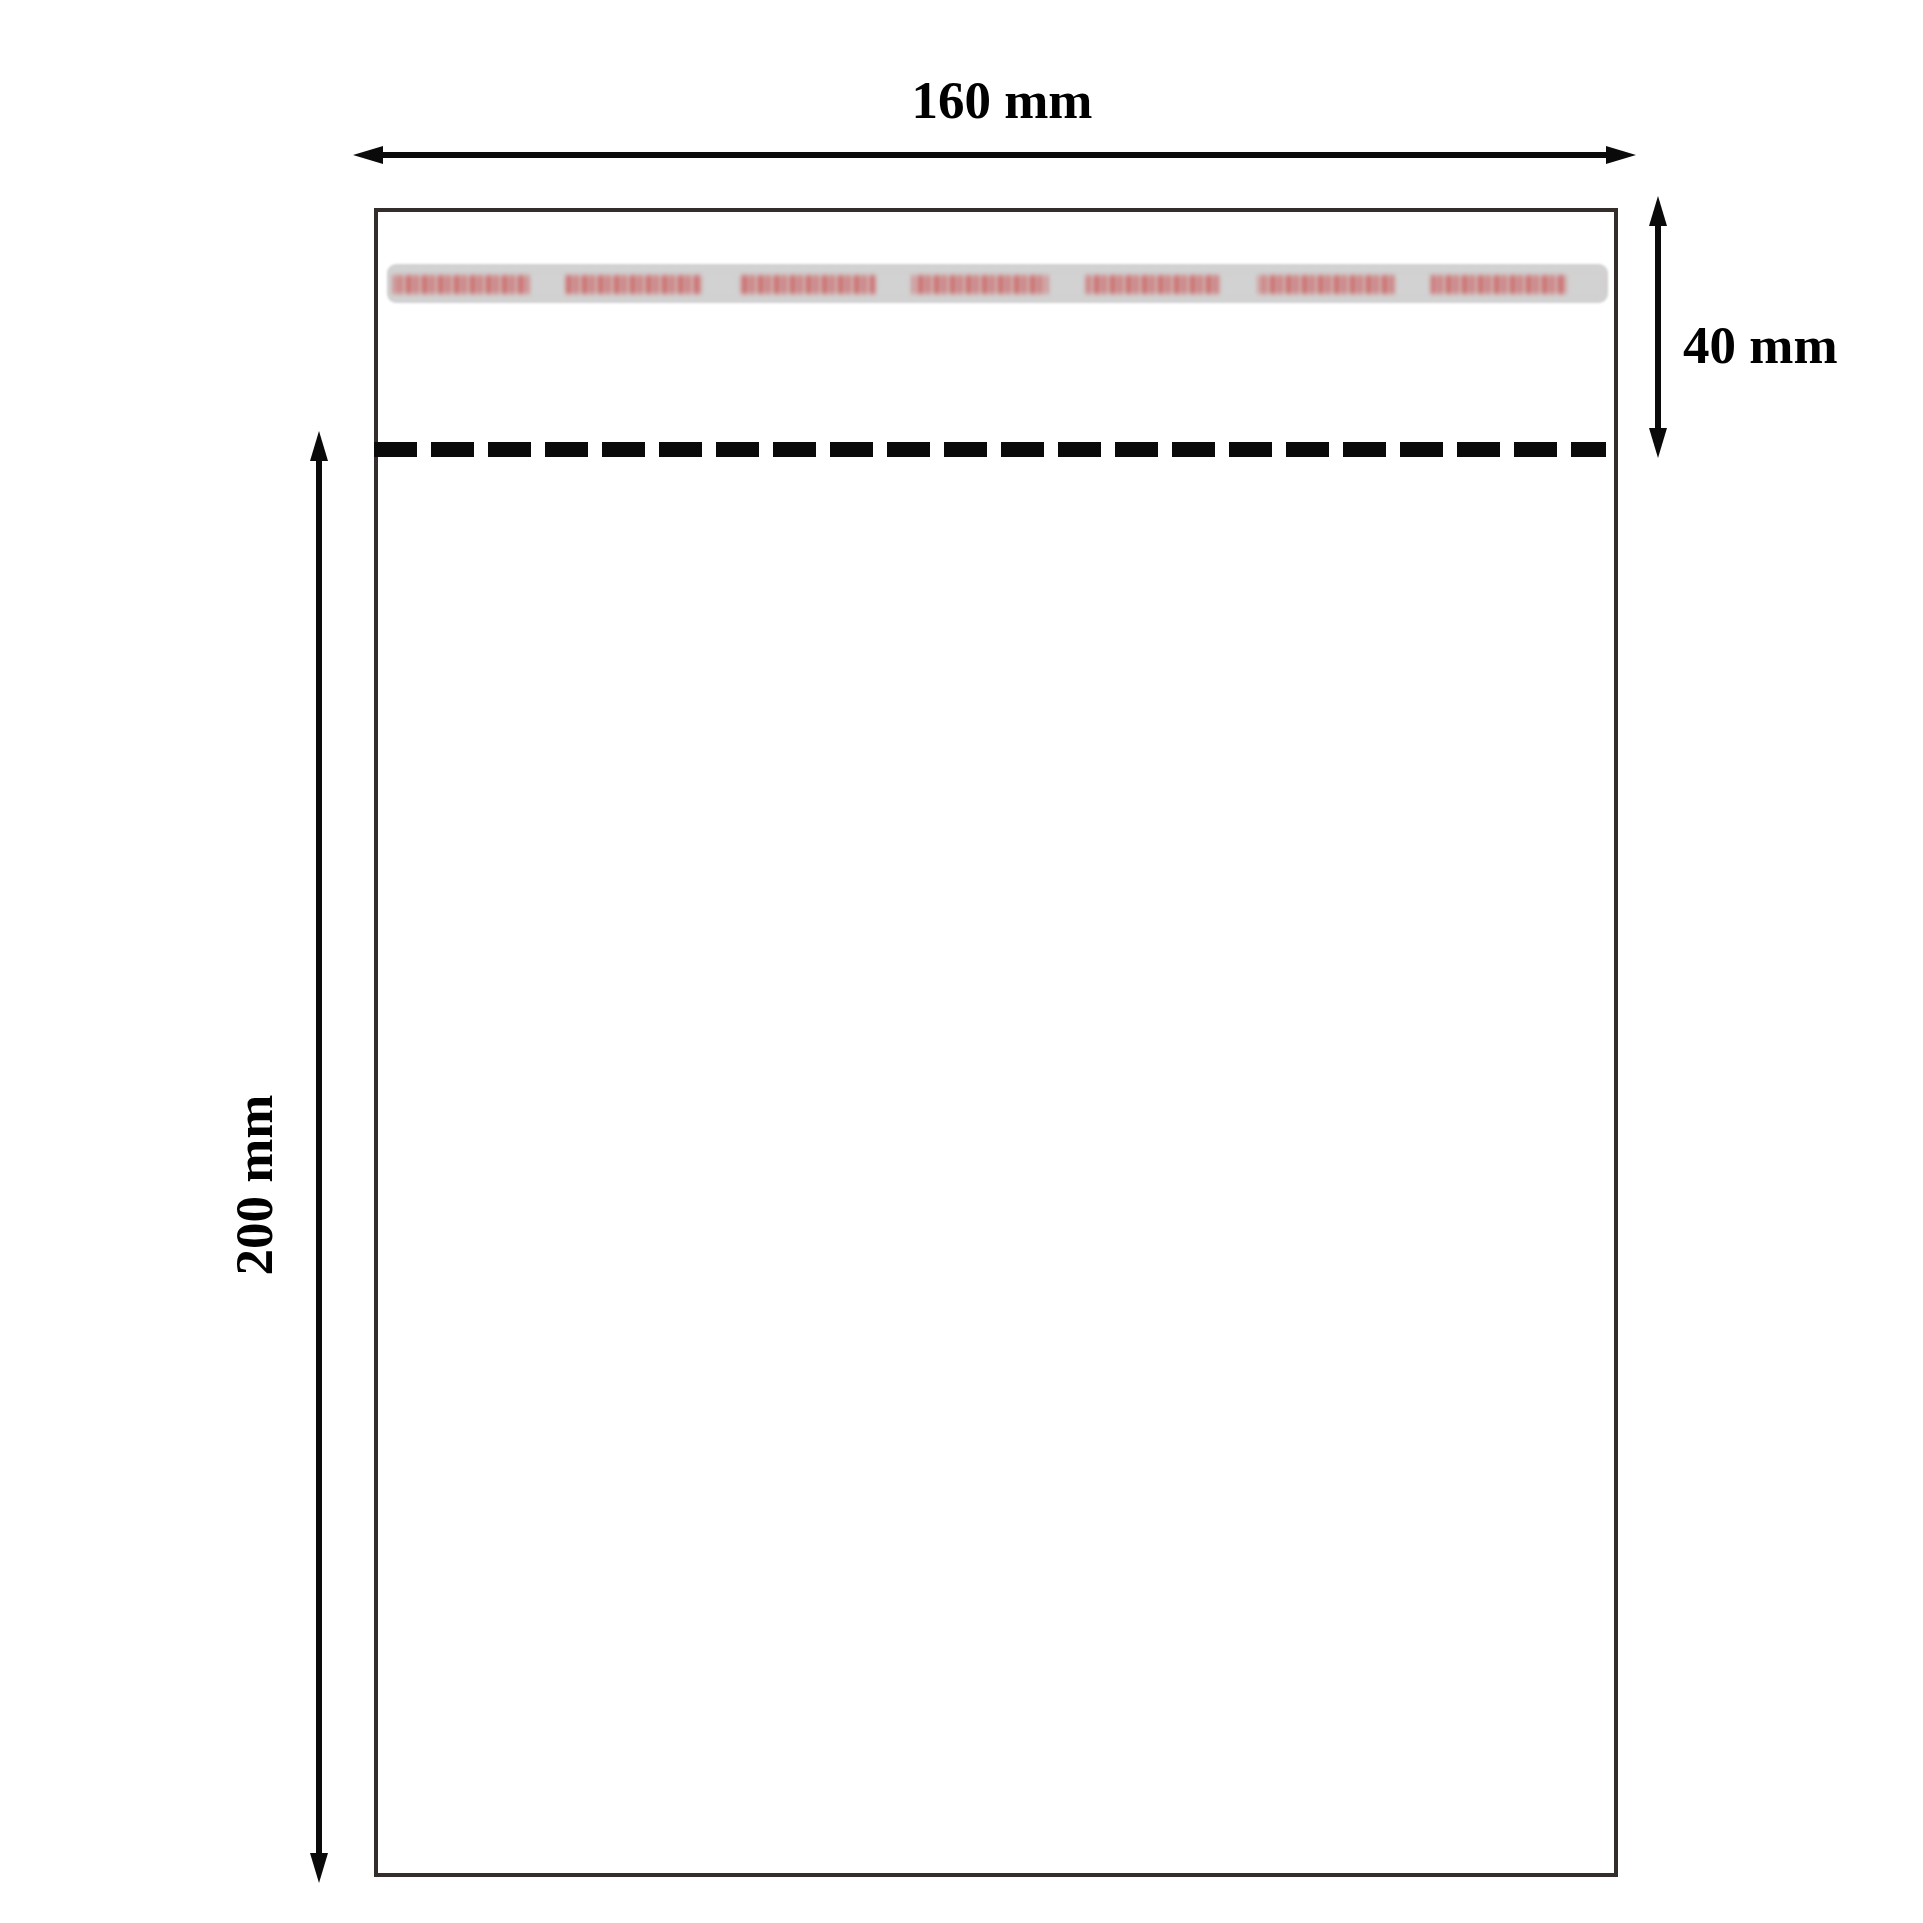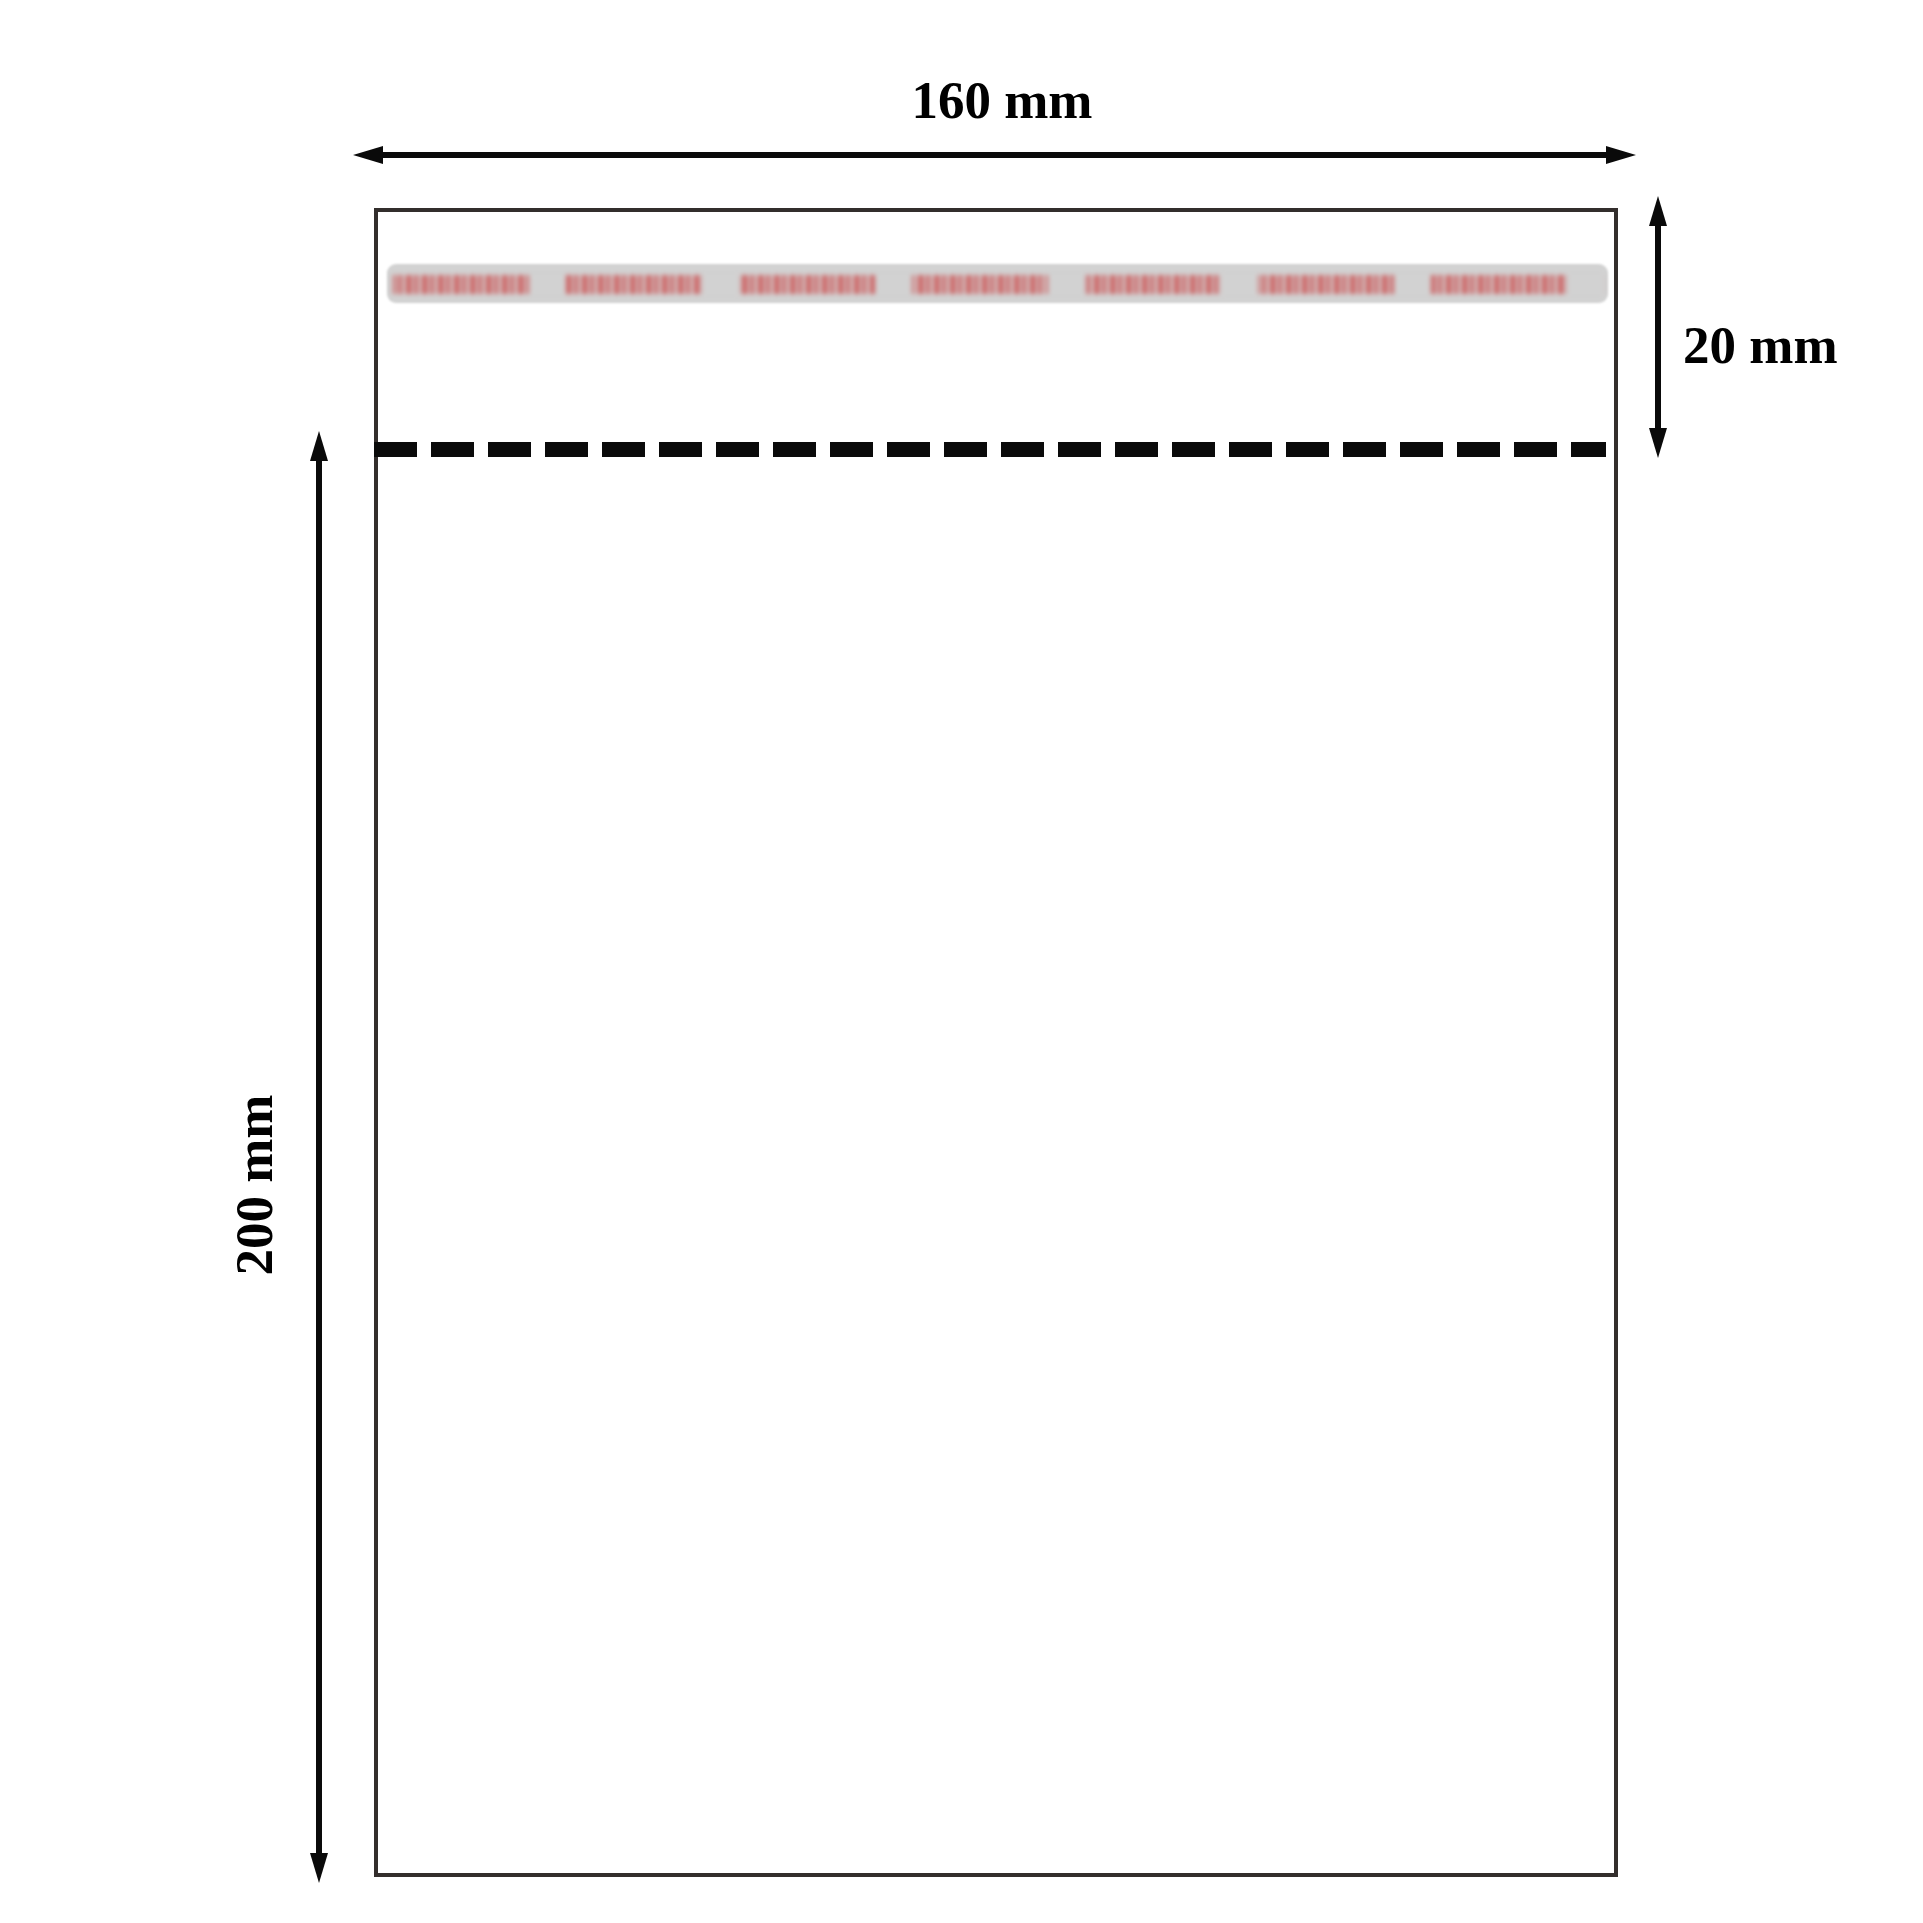--- a/index.html
+++ b/index.html
@@ -159,17 +159,17 @@
     <div class="head head-down"></div>
   </div>
 
   <div id="height-arrow" class="arrow arrow-v">
     <div class="head head-up"></div>
     <div class="line"></div>
     <div class="head head-down"></div>
   </div>
 
   <div id="width-label" class="dim-label">160 mm</div>
-  <div id="flap-label" class="dim-label">20 mm</div>
+  <div id="flap-label" class="dim-label">40 mm</div>
   <div id="height-label" class="dim-label">200 mm</div>
 
 </div>
 
 
 </body></html>

